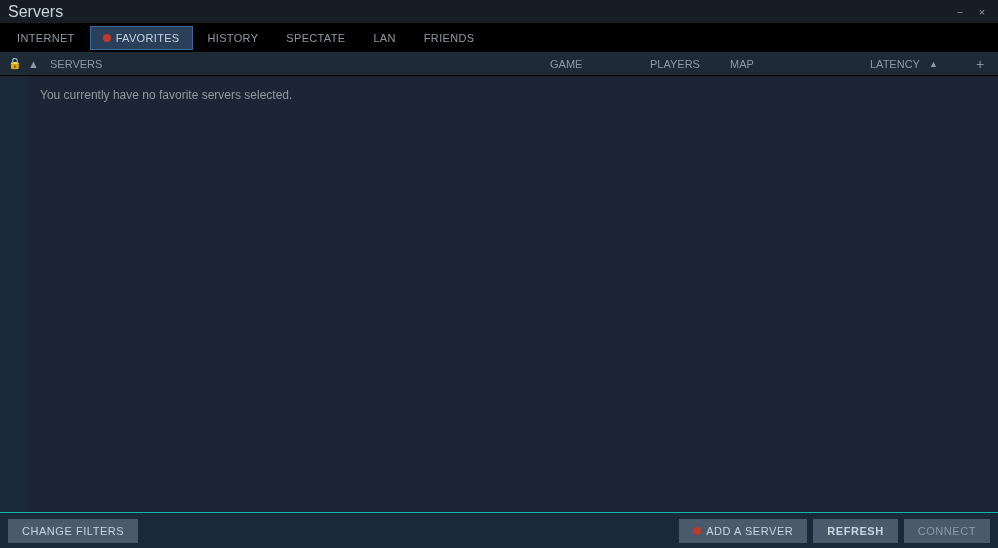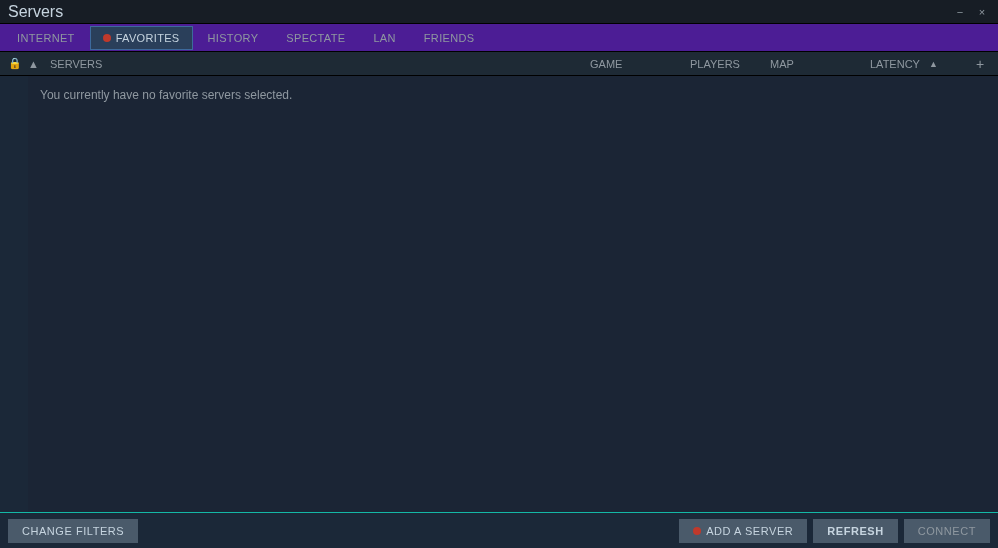--- a/index.html
+++ b/index.html
@@ -37,21 +37,21 @@
       color: #8f98a0;
       cursor: pointer;
       background: none;
       border: none;
     }
 
     
     #tab-bar {
       display: flex;
       align-items: center;
-      background: #4c1d95;
+      background: #000000;
       height: 28px;
       border-bottom: 1px solid #000;
       padding: 3px 4px;
       gap: 2px;
     }
     .tab {
       height: 24px;
       padding: 0 12px;
       font-size: 11px;
       color: #8f98a0;
@@ -103,20 +103,21 @@
     }
     .col-servers { flex: 1; }
     .col-game { width: 100px; }
     .col-players { width: 80px; }
     .col-map { width: 100px; }
     .col-latency {
       width: 100px;
       display: flex;
       align-items: center;
       gap: 9px;
+      margin-left: 40px;
     }
     .col-latency-arrow { font-size: 9px; }
     .col-add {
       width: 20px;
       text-align: center;
       cursor: pointer;
       color: #8f98a0;
       font-size: 14px;
     }
 

